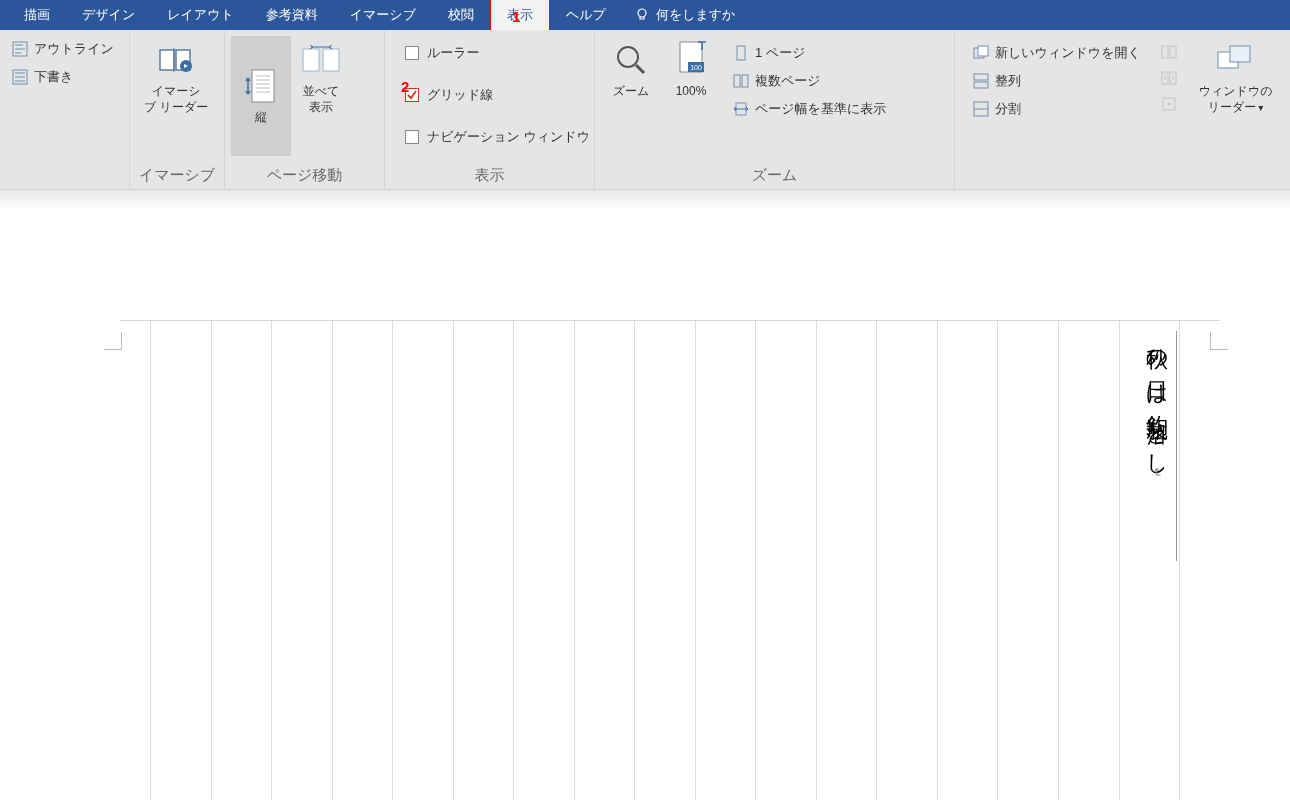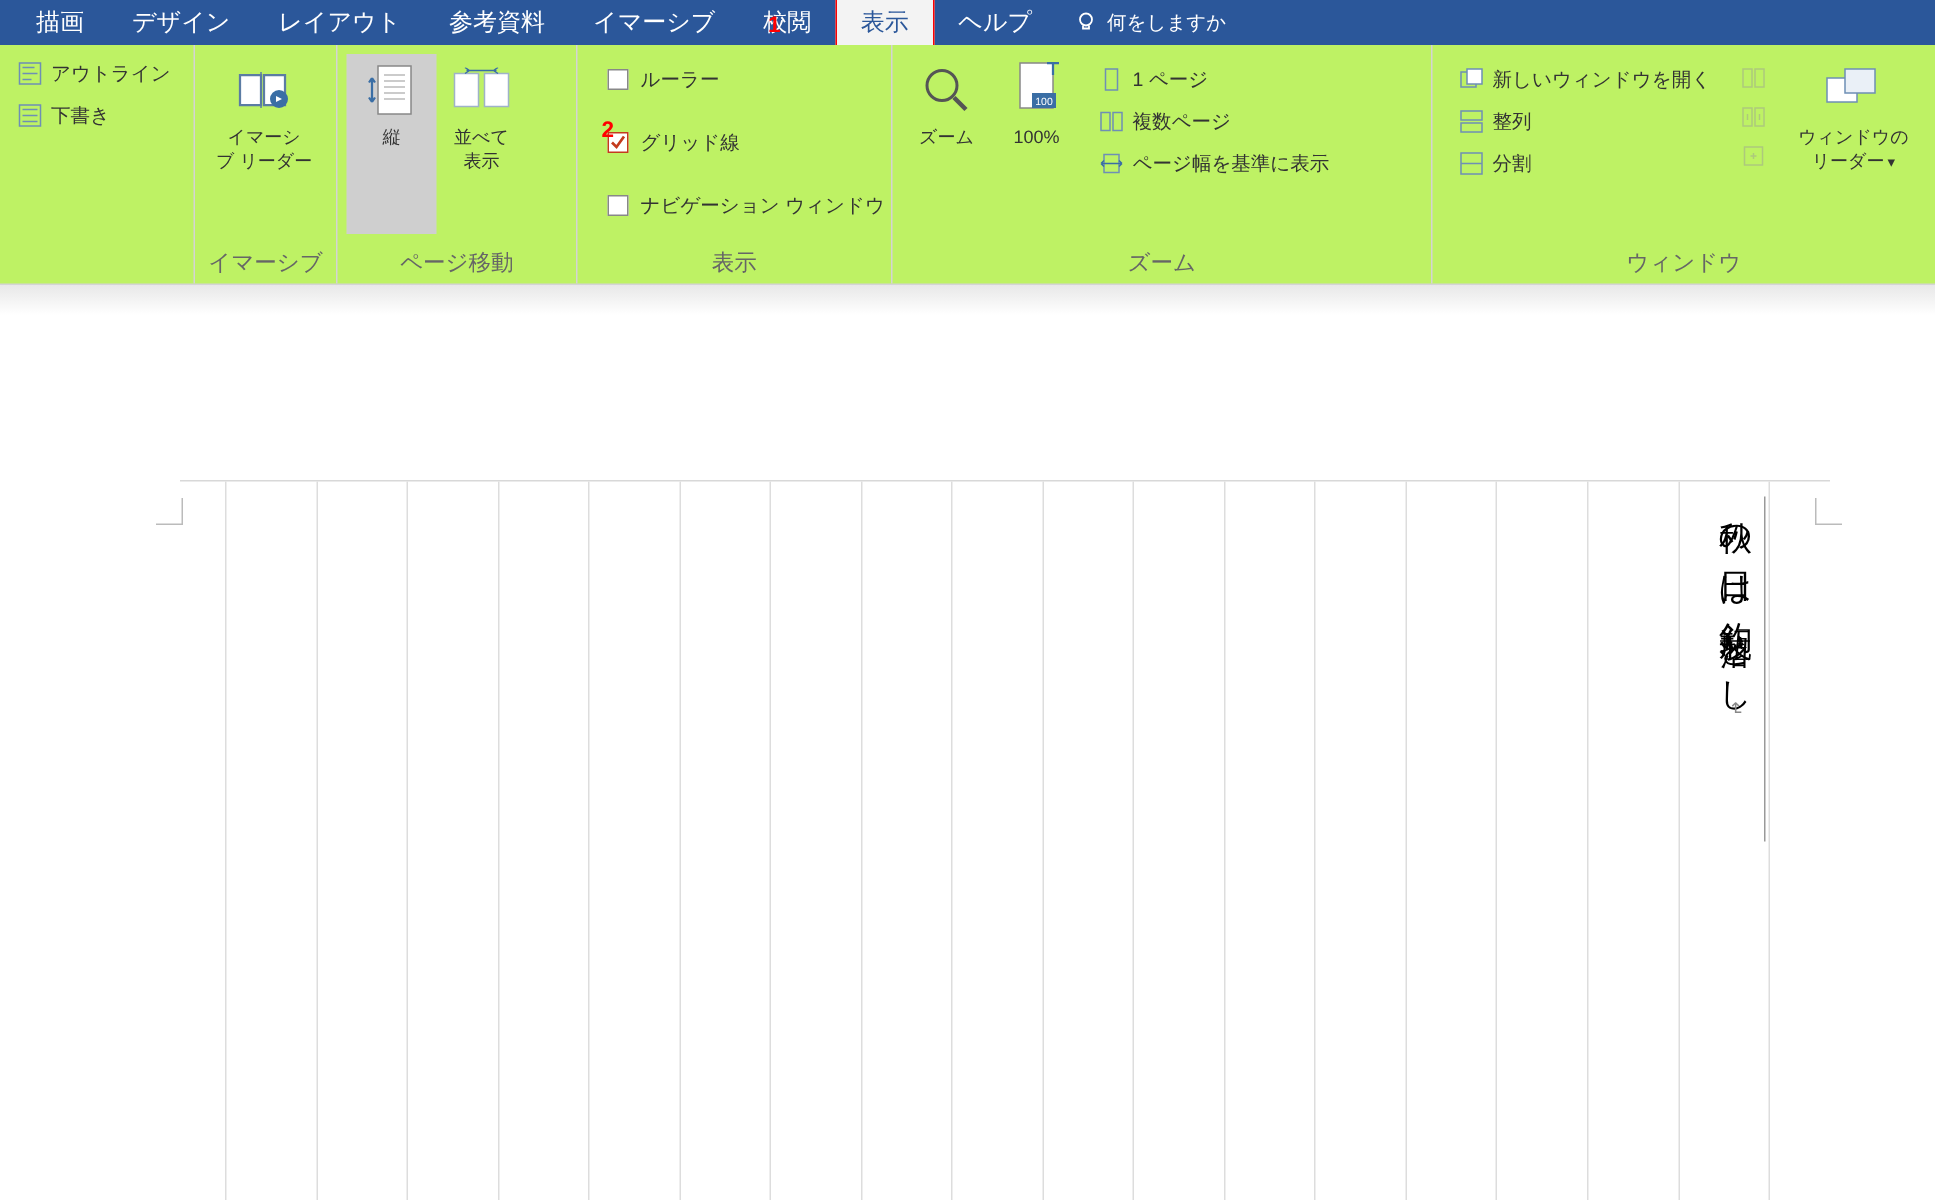--- a/index.html
+++ b/index.html
@@ -1,38 +1,38 @@
 <!DOCTYPE html>
 <html><head>
 <meta charset="utf-8">
 <style>
 * { margin: 0; padding: 0; box-sizing: border-box; font-family: "Yu Gothic UI", "Meiryo", sans-serif; }
 body { background: #fff; width: 1290px; height: 800px; overflow: hidden; }
 
 .menubar { background: #2b579a; height: 30px; display: flex; align-items: center; padding: 0 8px; }
-.menubar .tab { color: #fff; font-size: 16px; padding: 0 16px; height: 32px; display: flex; align-items: center; cursor: pointer; position: relative; }
+.menubar .tab { color: #fff; font-size: 13px; padding: 0 16px; height: 32px; display: flex; align-items: center; cursor: pointer; position: relative; }
 .menubar .tab.active { background: #f3f3f3; color: #2b579a; }
 .menubar .tab.active-outline { border: 1px solid #ff0000; }
 .tell-me { display: flex; align-items: center; color: #fff; font-size: 13px; margin-left: 12px; }
 .tell-me svg { margin-right: 6px; }
 
 .annotation { position: absolute; color: #ff0000; font-weight: bold; font-size: 15px; pointer-events: none; z-index: 20; }
 
-.ribbon { background: #bef264; height: 160px; display: flex; border-bottom: 1px solid #d4d4d4; position: relative; }
+.ribbon { background: #e5e5e5; height: 160px; display: flex; border-bottom: 1px solid #d4d4d4; position: relative; }
 .ribbon-group { border-right: 1px solid #d4d4d4; display: flex; flex-direction: column; justify-content: space-between; padding: 6px 6px 2px; position: relative; }
 .group-label { text-align: center; font-size: 15px; color: #666; margin-top: auto; padding: 2px 0; }
 .group-body { display: flex; align-items: flex-start; flex: 1; }
 
 .ribbon-shadow { position: absolute; left: 0; right: 0; top: 190px; height: 20px; background: linear-gradient(#e8e8e8, #fff); }
 
 .small-btn { display: flex; align-items: center; font-size: 13px; color: #333; padding: 4px 6px; cursor: pointer; white-space: nowrap; }
 .small-btn .icon { width: 16px; height: 16px; margin-right: 6px; display: inline-flex; align-items: center; justify-content: center; }
 .stack { display: flex; flex-direction: column; gap: 2px; }
 
-.big-btn { display: flex; flex-direction: column; align-items: center; justify-content: flex-start; padding: 4px 8px; cursor: pointer; min-width: 60px; }
+.big-btn { display: flex; flex-direction: column; align-items: center; justify-content: center; padding: 4px 8px; cursor: pointer; min-width: 60px; }
 .big-btn .big-icon { width: 40px; height: 40px; margin-bottom: 4px; display: flex; align-items: center; justify-content: center; }
 .big-btn .label { font-size: 12px; text-align: center; color: #333; line-height: 1.3; }
 .big-btn.selected { background: #cfcfcf; }
 
 .checkbox { display: flex; align-items: center; font-size: 13px; color: #333; padding: 4px 6px; cursor: pointer; white-space: nowrap; }
 .checkbox .box { width: 14px; height: 14px; border: 1px solid #888; margin-right: 8px; display: inline-flex; align-items: center; justify-content: center; background: #fff; }
 .checkbox.checked .box { border-color: #c43b1d; }
 .checkbox.checked .box svg { display: block; }
 .checkbox .box svg { display: none; }
 
@@ -286,21 +286,20 @@
         <div class="big-icon">
             <svg width="40" height="32">
               <rect x="2" y="8" width="20" height="16" fill="#fff" stroke="#6e8fb5"></rect>
               <rect x="14" y="2" width="20" height="16" fill="#eaf0f7" stroke="#6e8fb5"></rect>
             </svg>
           </div>
         <div class="label"><span style="white-space:pre-line;">ウィンドウの
 リーダー</span><span class="drop-caret">▾</span></div>
       </div>
     </div>
-    <div class="group-label">ウィンドウ</div>
   </div>
 </div>
 
 <div class="ribbon-shadow"></div>
 
 <div class="doc-area">
   <div class="corner-tl left"></div>
   <div class="corner-tl right"></div>
   <div class="page">
     <div class="grid">

